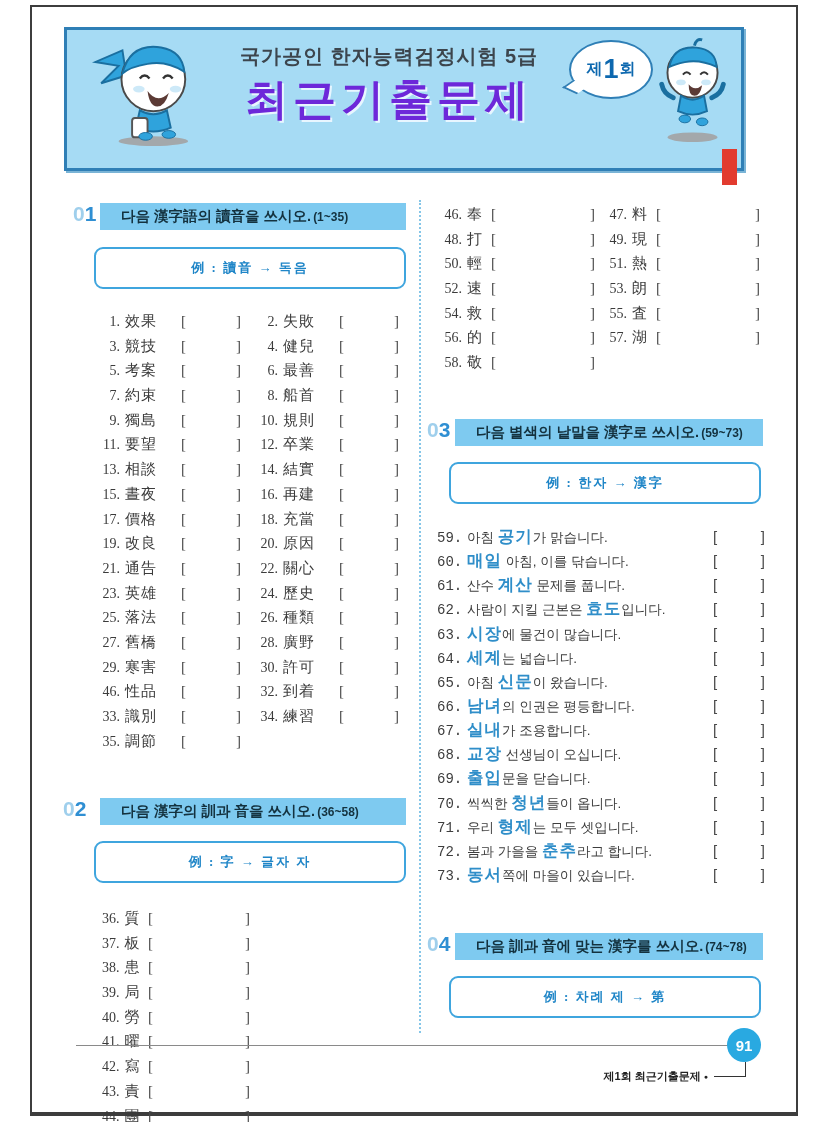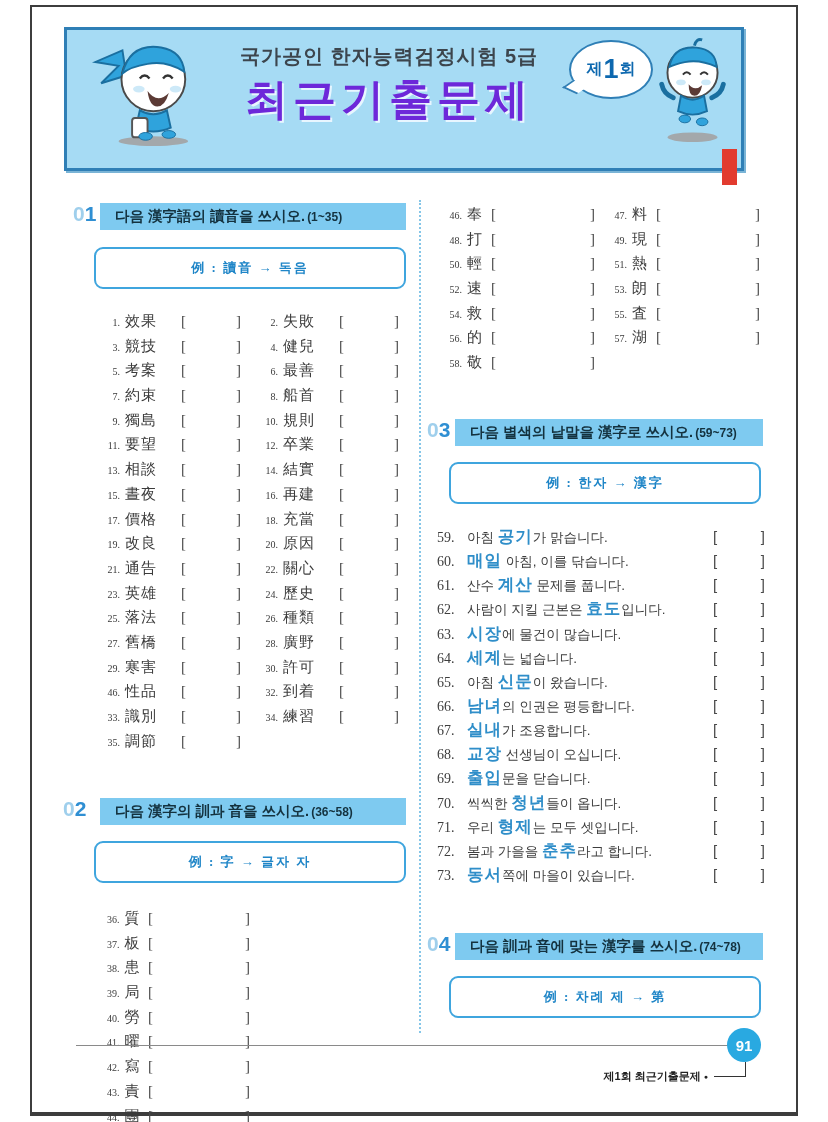--- a/index.html
+++ b/index.html
@@ -30,21 +30,21 @@
   .mascot-right { position:absolute; right:4px; top:8px; width:88px; height:106px; }
 
   .red-tab { position:absolute; left:722px; top:149px; width:15px; height:36px; background:#e23b2f; }
   .divider { position:absolute; left:419px; top:200px; height:833px; width:0;
              border-left:2px dotted #85c6e8; }
 
   
   .qnum { position:absolute; font-weight:bold; font-size:21px; }
   .qnum .nl { color:#9fcfec; } .qnum .nd { color:#2f8fd3; }
   .qbar { position:absolute; height:27px; background:#7ecaf0; display:flex; align-items:center;
-          padding-left:15px; box-sizing:border-box; font-weight:bold; font-size:14.5px; color:#14323f; }
+          padding-left:21px; box-sizing:border-box; font-weight:bold; font-size:14.5px; color:#14323f; }
   .qbar .qrange { font-size:12px; margin-left:2px; }
   .exbox { position:absolute; height:42px; border:2px solid #3fa5de; border-radius:9px;
            display:flex; align-items:center; justify-content:center; font-size:13px; font-weight:bold;
            color:#1e85c7; letter-spacing:2px; background:#fff; box-sizing:border-box;
            font-family:"Liberation Serif", serif; }
 
   #q1-num {left:73px;  top:202px;}  #q1-bar {left:100px; top:203px; width:306px;}
   #q1-ex  {left:94px;  top:247px; width:312px;}
   #q1-items {left:92px; top:309px; width:316px;}
   #q2-num {left:63px;  top:797px;}  #q2-bar {left:100px; top:798px; width:306px;}
@@ -55,31 +55,31 @@
   #q3-ex  {left:449px; top:462px; width:312px;}
   #q3-items {left:437px; top:526px; width:328px;}
   #q4-num {left:427px; top:932px;}  #q4-bar {left:455px; top:933px; width:308px;}
   #q4-ex  {left:449px; top:976px; width:312px;}
 
   
   .items { position:absolute; display:flex; flex-wrap:wrap;
            font-family:"Liberation Serif", serif; color:#3b3b3b; }
   .items .item { width:50%; display:flex; align-items:baseline; height:24.7px;
                  line-height:24.7px; box-sizing:border-box; font-size:15px; }
-  .item .ino { width:28px; text-align:right; margin-right:5px; font-size:10px; }
+  .item .ino { width:28px; text-align:right; margin-right:5px; font-size:14px; }
   .items-q1 .ihanja { width:56px; letter-spacing:1px; }
   .items-q1 .ans { width:60px; display:flex; justify-content:space-between; }
   .items-q2 .ihanja { width:20px; }
   .items-q2 .ans { width:104px; display:flex; justify-content:space-between; margin-left:4px; }
   .br { color:#4a4a4a; font-size:15px; }
 
   
   .srows { position:absolute; }
   .srow { display:flex; align-items:baseline; height:24.15px; font-size:13.5px; color:#3d3d3d; }
-  .srow .sno { width:26px; margin-right:4px; font-family:Liberation Serif, serif; font-size:14px; }
+  .srow .sno { width:26px; margin-right:4px; font-family:Liberation Mono, monospace; font-size:14px; }
   .srow .hl { font-size:16.5px; font-weight:bold; color:#2f8ec9; letter-spacing:1px; }
   .srow .ans-s { margin-left:auto; width:52px; display:flex; justify-content:space-between; }
 
   
   .footer-line { position:absolute; left:76px; top:1045px; width:652px; height:0;
                  border-top:1.5px solid #8a8a8a; }
   .page-badge { position:absolute; left:727px; top:1028px; width:34px; height:34px; border-radius:50%;
                 background:#29a9e1; color:#fff; font-weight:bold; font-size:15px;
                 display:flex; align-items:center; justify-content:center; }
   .footer-connector { position:absolute; left:714px; top:1062px; width:31px; height:14px;

